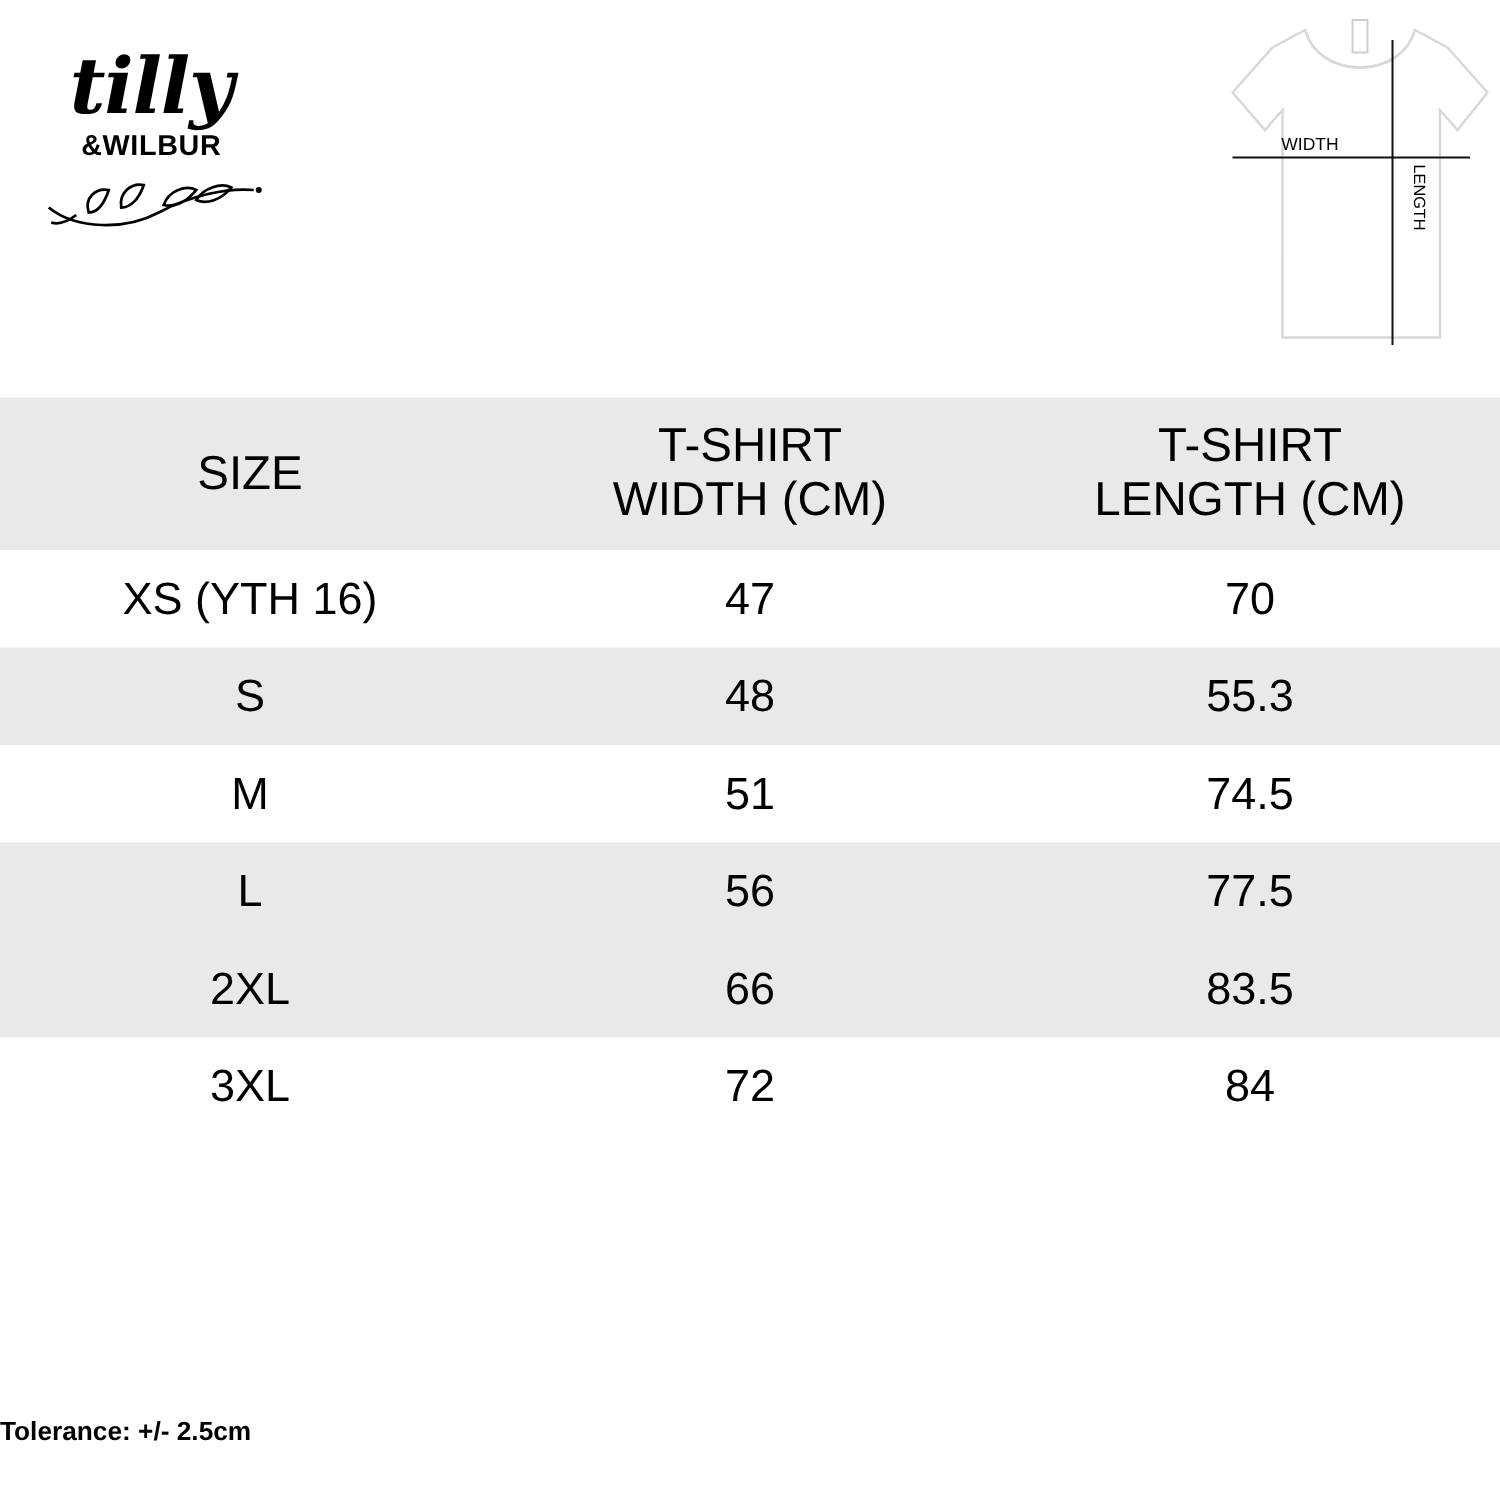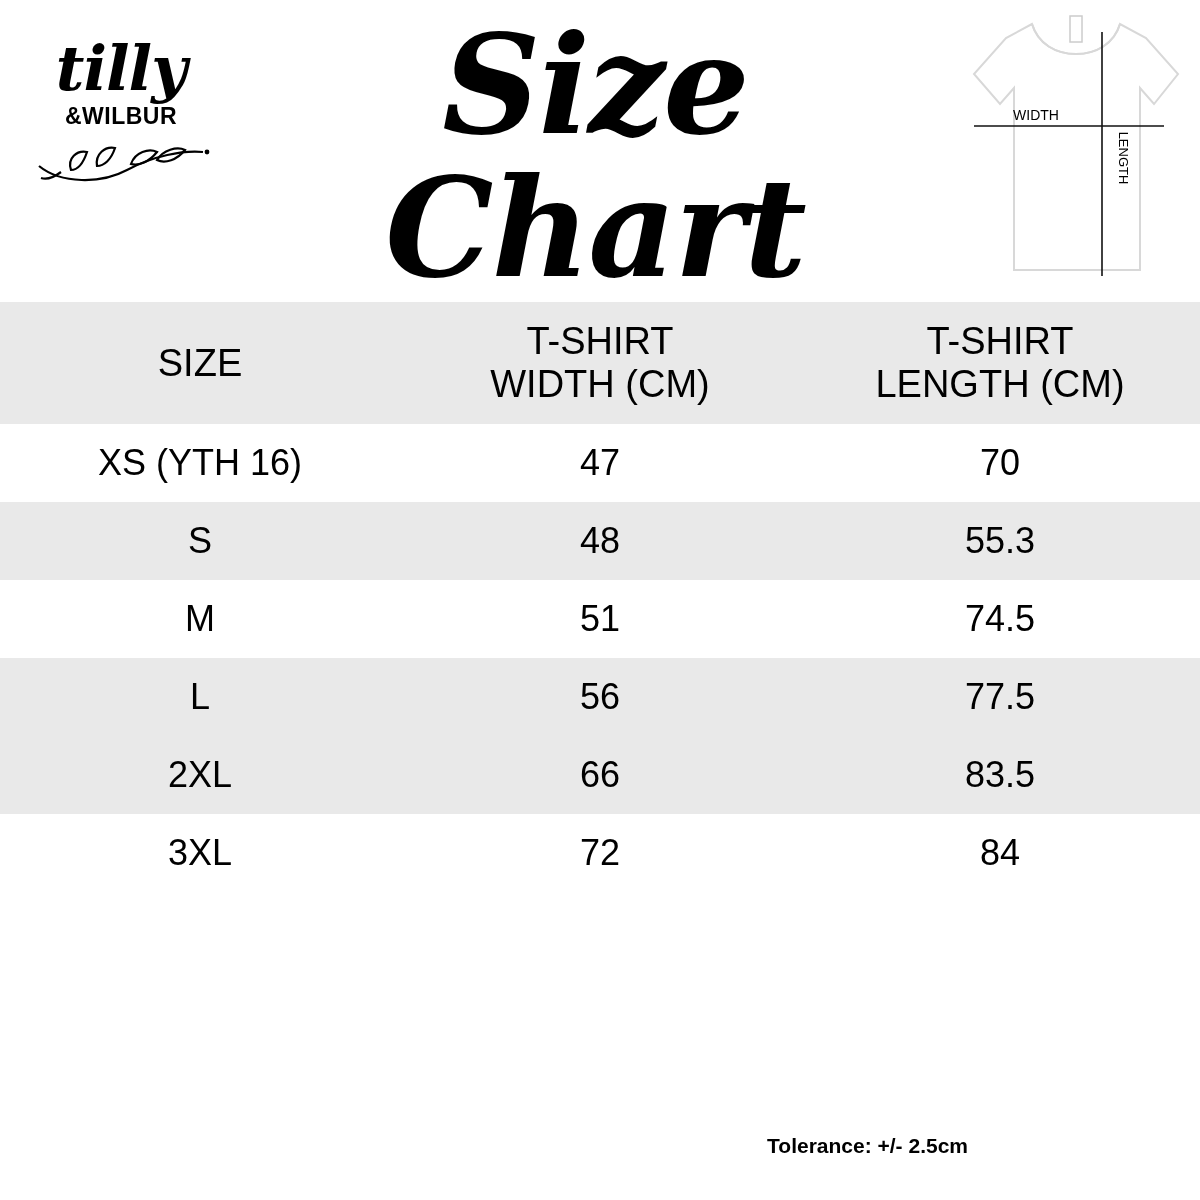--- a/index.html
+++ b/index.html
@@ -69,31 +69,31 @@
     font-style: italic;
     font-weight: bold;
     font-size: 136px;
     line-height: 1.05;
     letter-spacing: -2px;
     margin-top: -4px;
   }
 
   .tee-figure {
     position: absolute;
-    right: 16px;
+    right: 4px;
     top: 8px;
     width: 230px;
     height: 280px;
     text-decoration: underline;
   }
 
   
   .chart-table {
     position: absolute;
-    top: 302px;
+    top: 318px;
     left: 0;
     width: 1200px;
     border-collapse: collapse;
     table-layout: fixed;
   }
   .chart-table th,
   .chart-table td {
     text-align: center;
     vertical-align: middle;
     font-family: "Liberation Sans", sans-serif;
@@ -118,21 +118,21 @@
   .col-size { width: 400px; }
   .col-width { width: 400px; }
   .col-length { width: 400px; }
 
   
   .tolerance {
     position: absolute;
     bottom: 42px;
     left: 0;
     width: 968px;
-    text-align: right;
+    text-align: left;
     font-family: "Liberation Sans", sans-serif;
     font-size: 21px;
     font-weight: bold;
   }
 </style>
 </head>
 <body>
 
 <div class="header">
 
@@ -146,21 +146,20 @@
         <path d="M66 30 C64 18, 74 10, 84 12 C80 24, 73 30, 66 30 Z" fill="none" stroke="#000" stroke-width="2.2"></path>
         <path d="M100 28 C104 16, 118 12, 126 16 C118 26, 108 30, 100 28 Z" fill="none" stroke="#000" stroke-width="2.2"></path>
         <path d="M126 24 C132 14, 146 10, 154 14 C146 24, 134 28, 126 24 Z" fill="none" stroke="#000" stroke-width="2.2"></path>
         <path d="M30 36 C22 42, 16 44, 10 42" fill="none" stroke="#000" stroke-width="2.2"></path>
         <circle cx="176" cy="16" r="2.4" fill="#000"></circle>
       </svg>
     </div>
   </div>
 
   <div class="title-block">
-    <div class="title-main">Size Chart</div>
   </div>
 
   <div class="tee-figure">
     <svg width="230" height="280" viewBox="0 0 230 280" xmlns="http://www.w3.org/2000/svg">
       <path d="M78 16 L52 30 L20 66 L46 96 L60 80 L60 262 L186 262 L186 80 L200 96 L224 66 L192 30 L166 16 C160 36 142 46 122 46 C102 46 84 36 78 16 Z" fill="#ffffff" stroke="#d8d8d8" stroke-width="2"></path>
       <path d="M78 16 C84 36 102 46 122 46 C142 46 160 36 166 16" fill="none" stroke="#d8d8d8" stroke-width="2"></path>
       <rect x="116" y="8" width="12" height="26" fill="#ffffff" stroke="#cccccc" stroke-width="1.5"></rect>
       <line x1="20" y1="118" x2="210" y2="118" stroke="#111111" stroke-width="1.6"></line>
       <line x1="148" y1="24" x2="148" y2="268" stroke="#111111" stroke-width="1.6"></line>
       <text x="82" y="112" font-family="Liberation Sans, sans-serif" font-size="14" fill="#000" text-anchor="middle">WIDTH</text>

